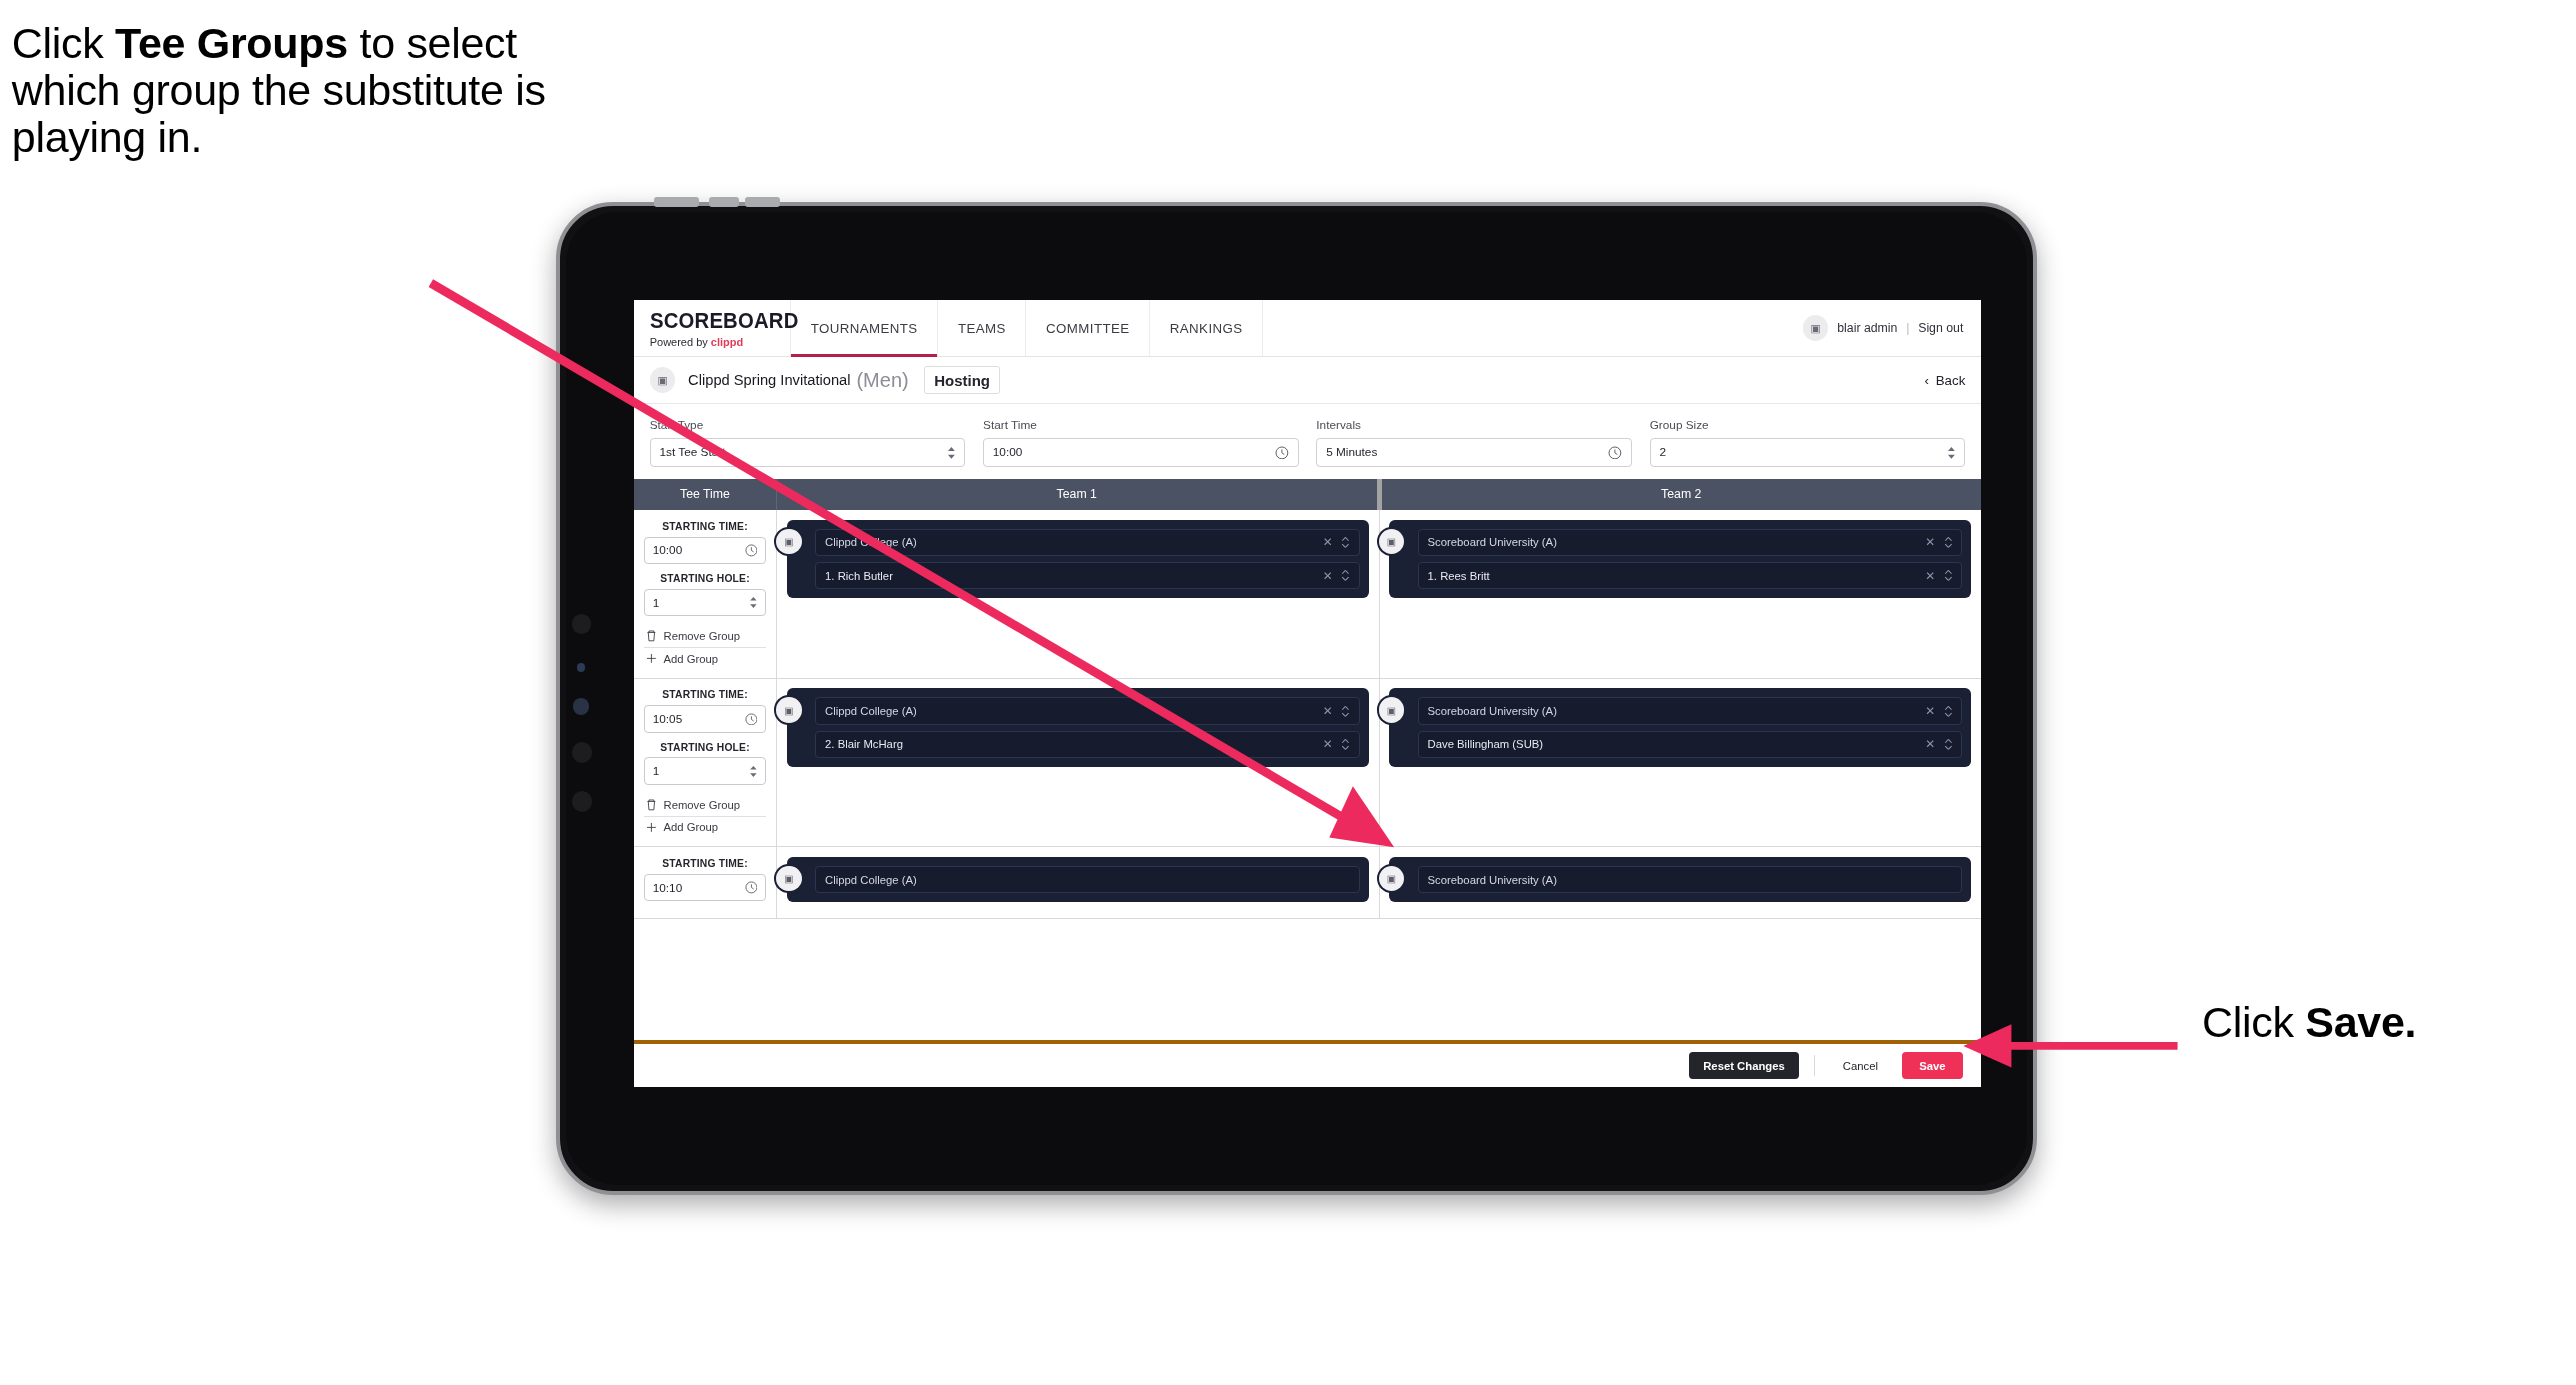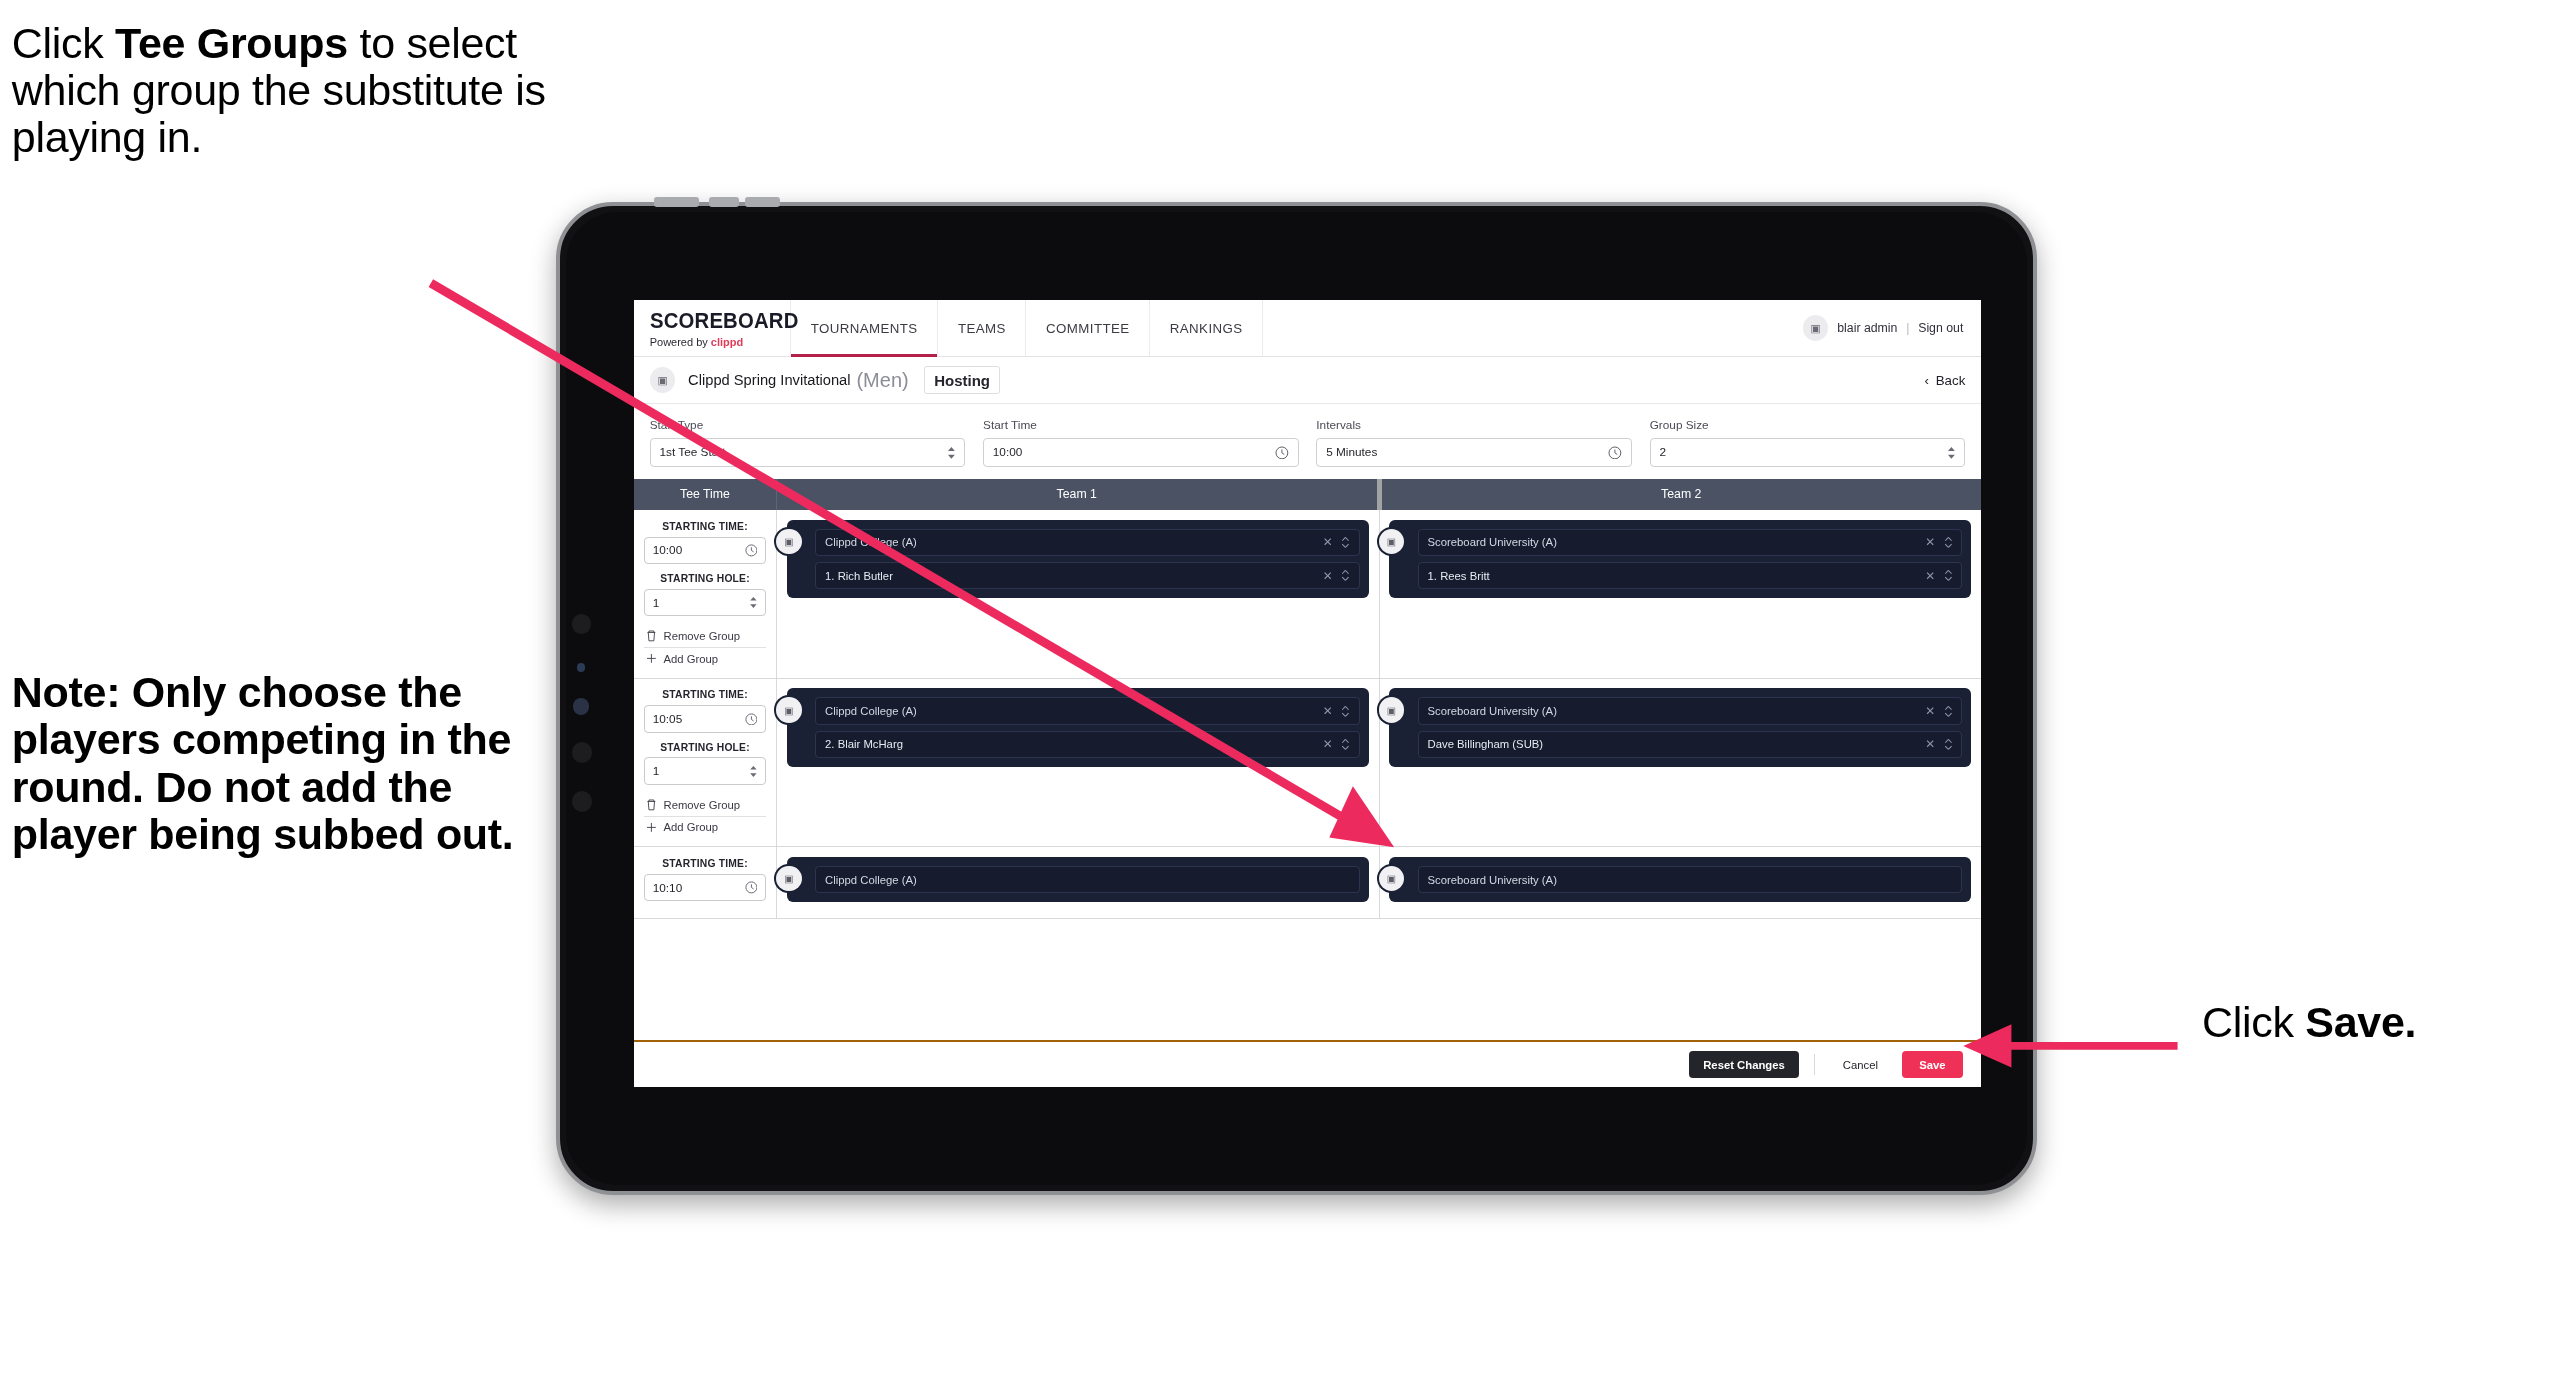--- a/index.html
+++ b/index.html
@@ -193,21 +193,21 @@
   }
   .t-row:last-child { margin-bottom:0; }
   .t-row.player { color:#e7eaf1; }
   .t-row .spacer { margin-left:auto; }
   .t-ic { color:#8e97ad; font-size:11.8px; margin-left:8.8px; display:flex; align-items:center; }
 
   
   .footer {
     position:absolute; left:0; right:0; bottom:0; height:47px; background:#fff;
     display:flex; align-items:center; justify-content:flex-end; gap:0;
-    padding-right:17.7px; border-top:2px solid #a16207;
+    padding-right:17.7px; border-top:4px solid #a16207;
   }
   .btn-reset {
     background:#24242b; color:#fff; font-size:11.3px; font-weight:700;
     padding:7.9px 13.8px; border-radius:3.9px; cursor:pointer; border:none;
   }
   .f-divider { width:1px; height:21.6px; background:#d9d9dd; margin: 0 15.7px; }
   .btn-cancel {
     background:transparent; color:#24242b; font-size:11.3px;
     padding:7.9px 11.8px; cursor:pointer; border:none; font-family:"Liberation Sans", sans-serif;
   }
@@ -220,21 +220,20 @@
 </style>
 </head>
 <body>
 
 <div class="stage">
 
   <div class="anno" id="anno-top">
     <span>Click </span><b>Tee Groups</b><span> to select which group the substitute is playing in.</span>
   </div>
 
-  <div class="anno" id="anno-note">Note: Only choose the players competing in the round. Do not add the player being subbed out.</div>
 
   <div class="anno" id="anno-save">
     <span>Click </span><b>Save.</b>
   </div>
 
   <div class="tablet">
     <div class="tablet-inner"></div>
     <div class="btn-nub nub-a"></div>
     <div class="btn-nub nub-b"></div>
     <div class="btn-nub nub-c"></div>

